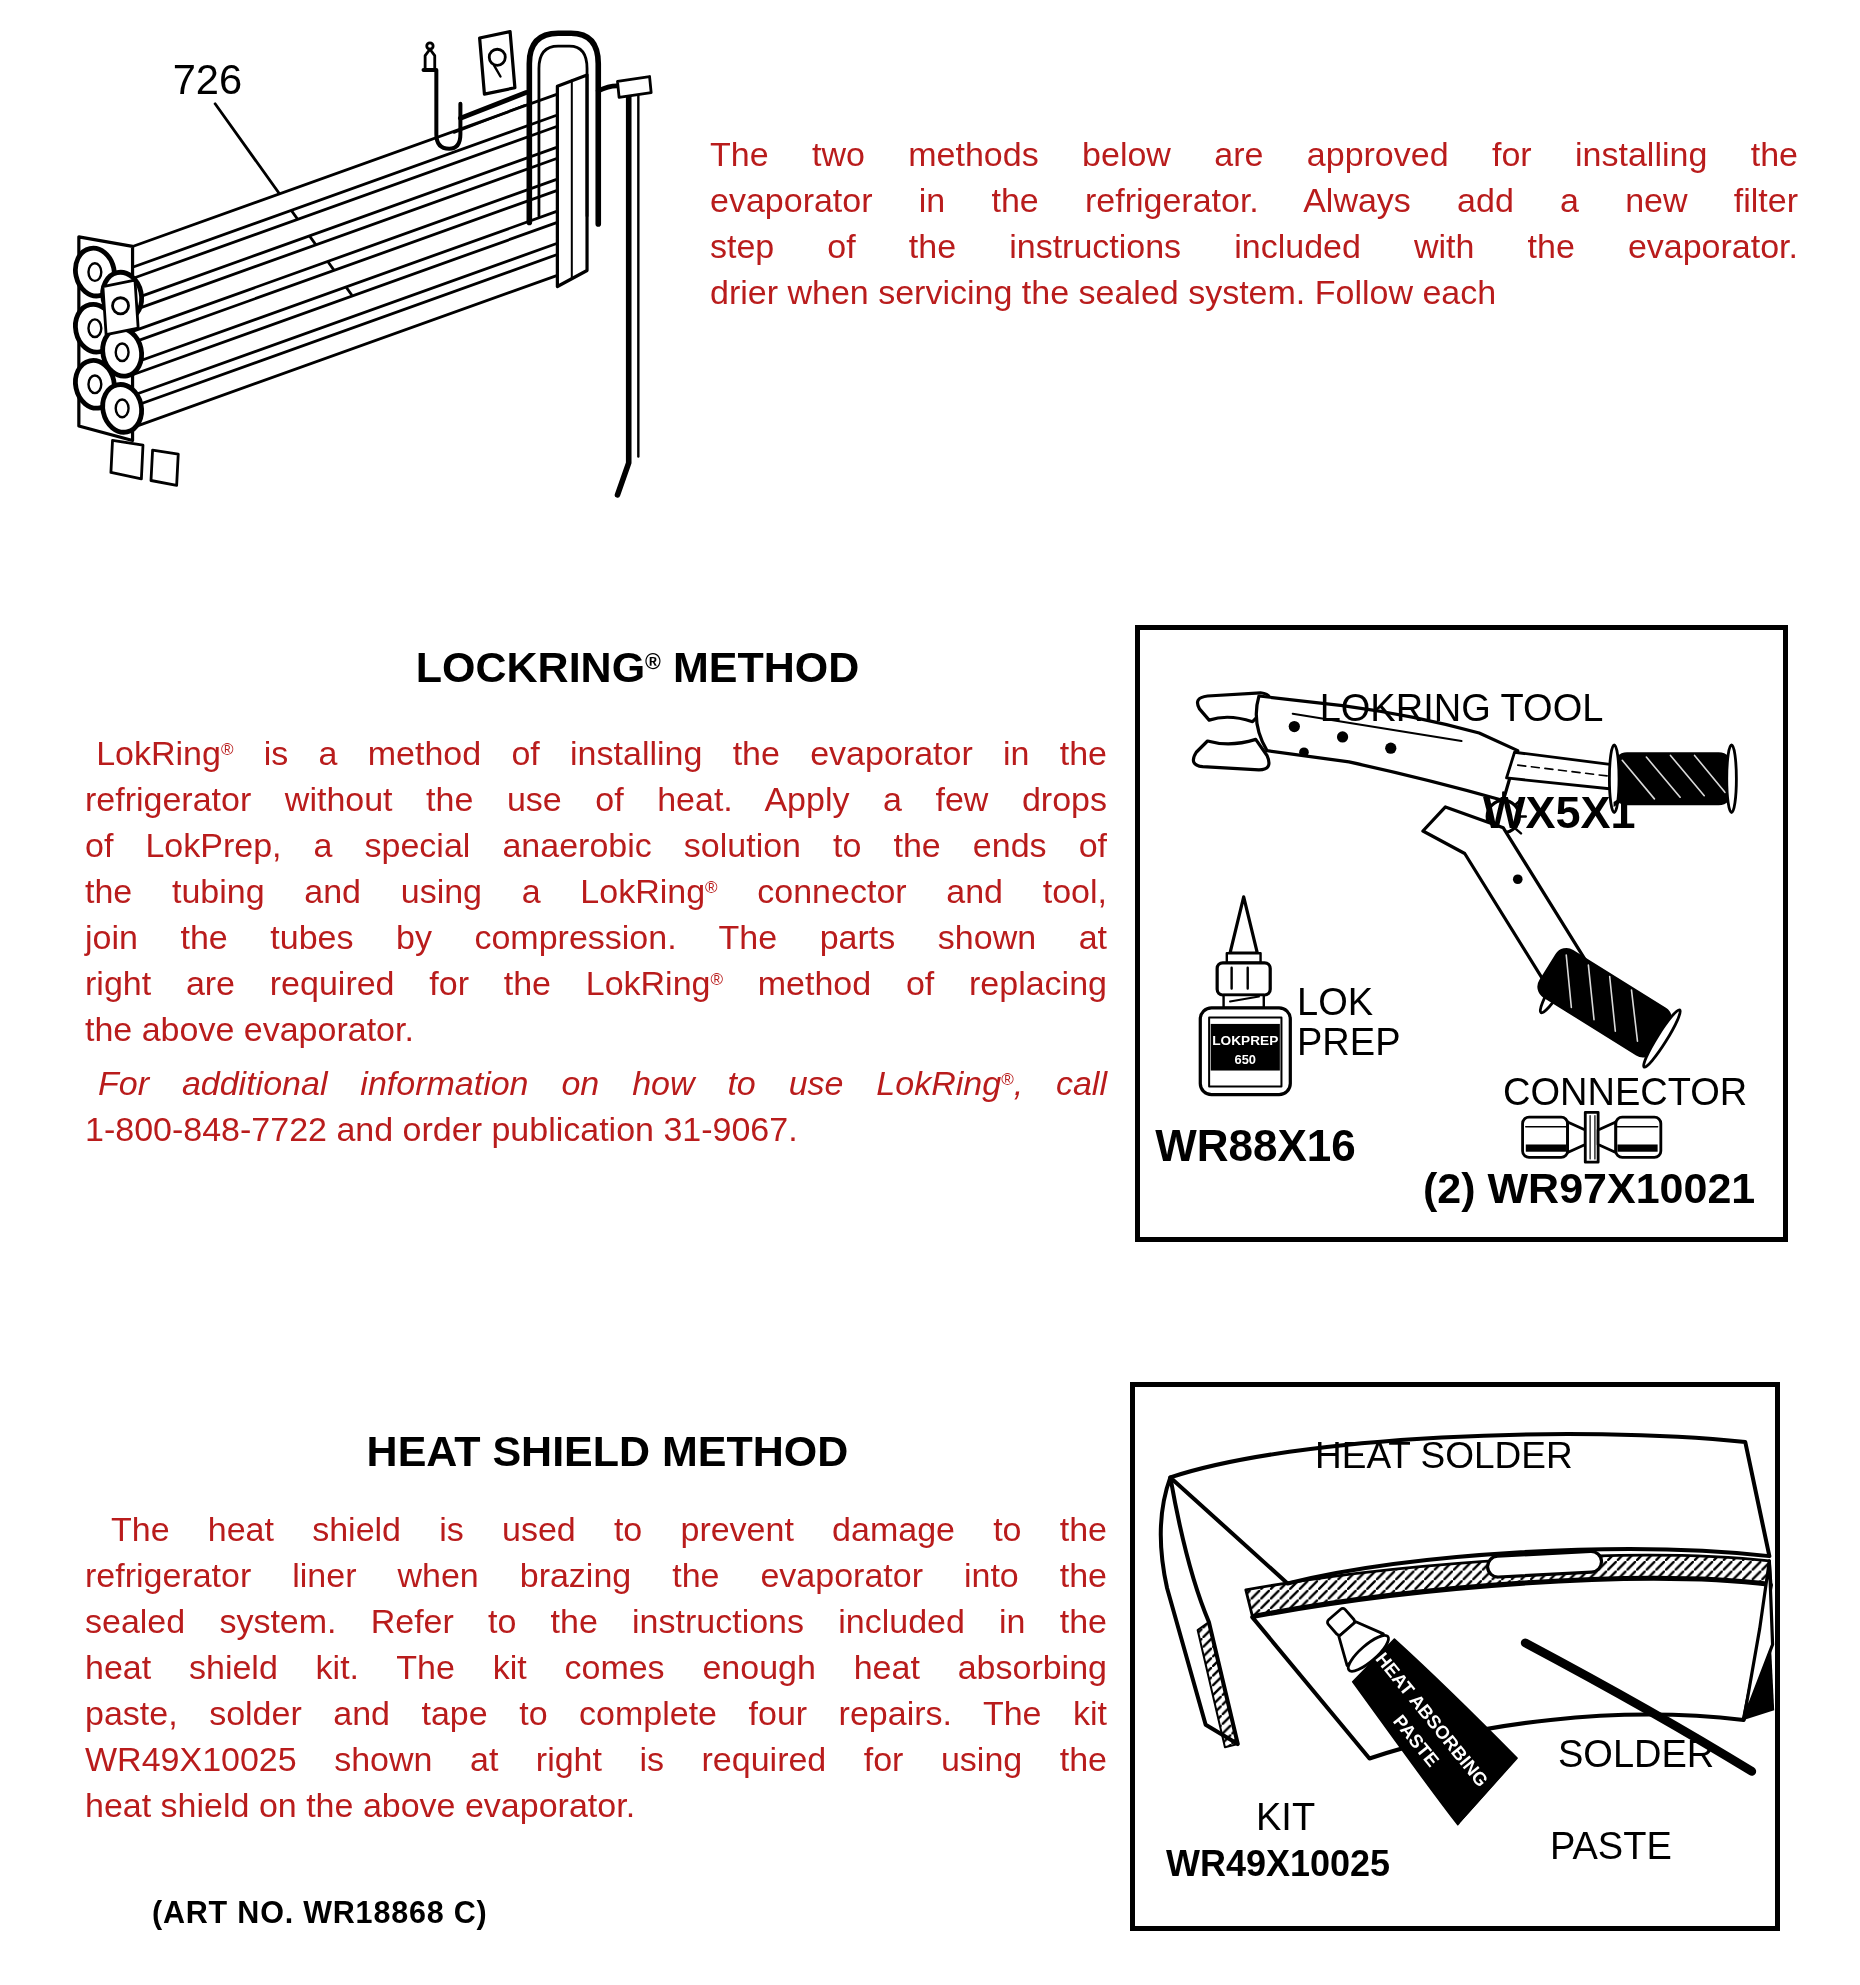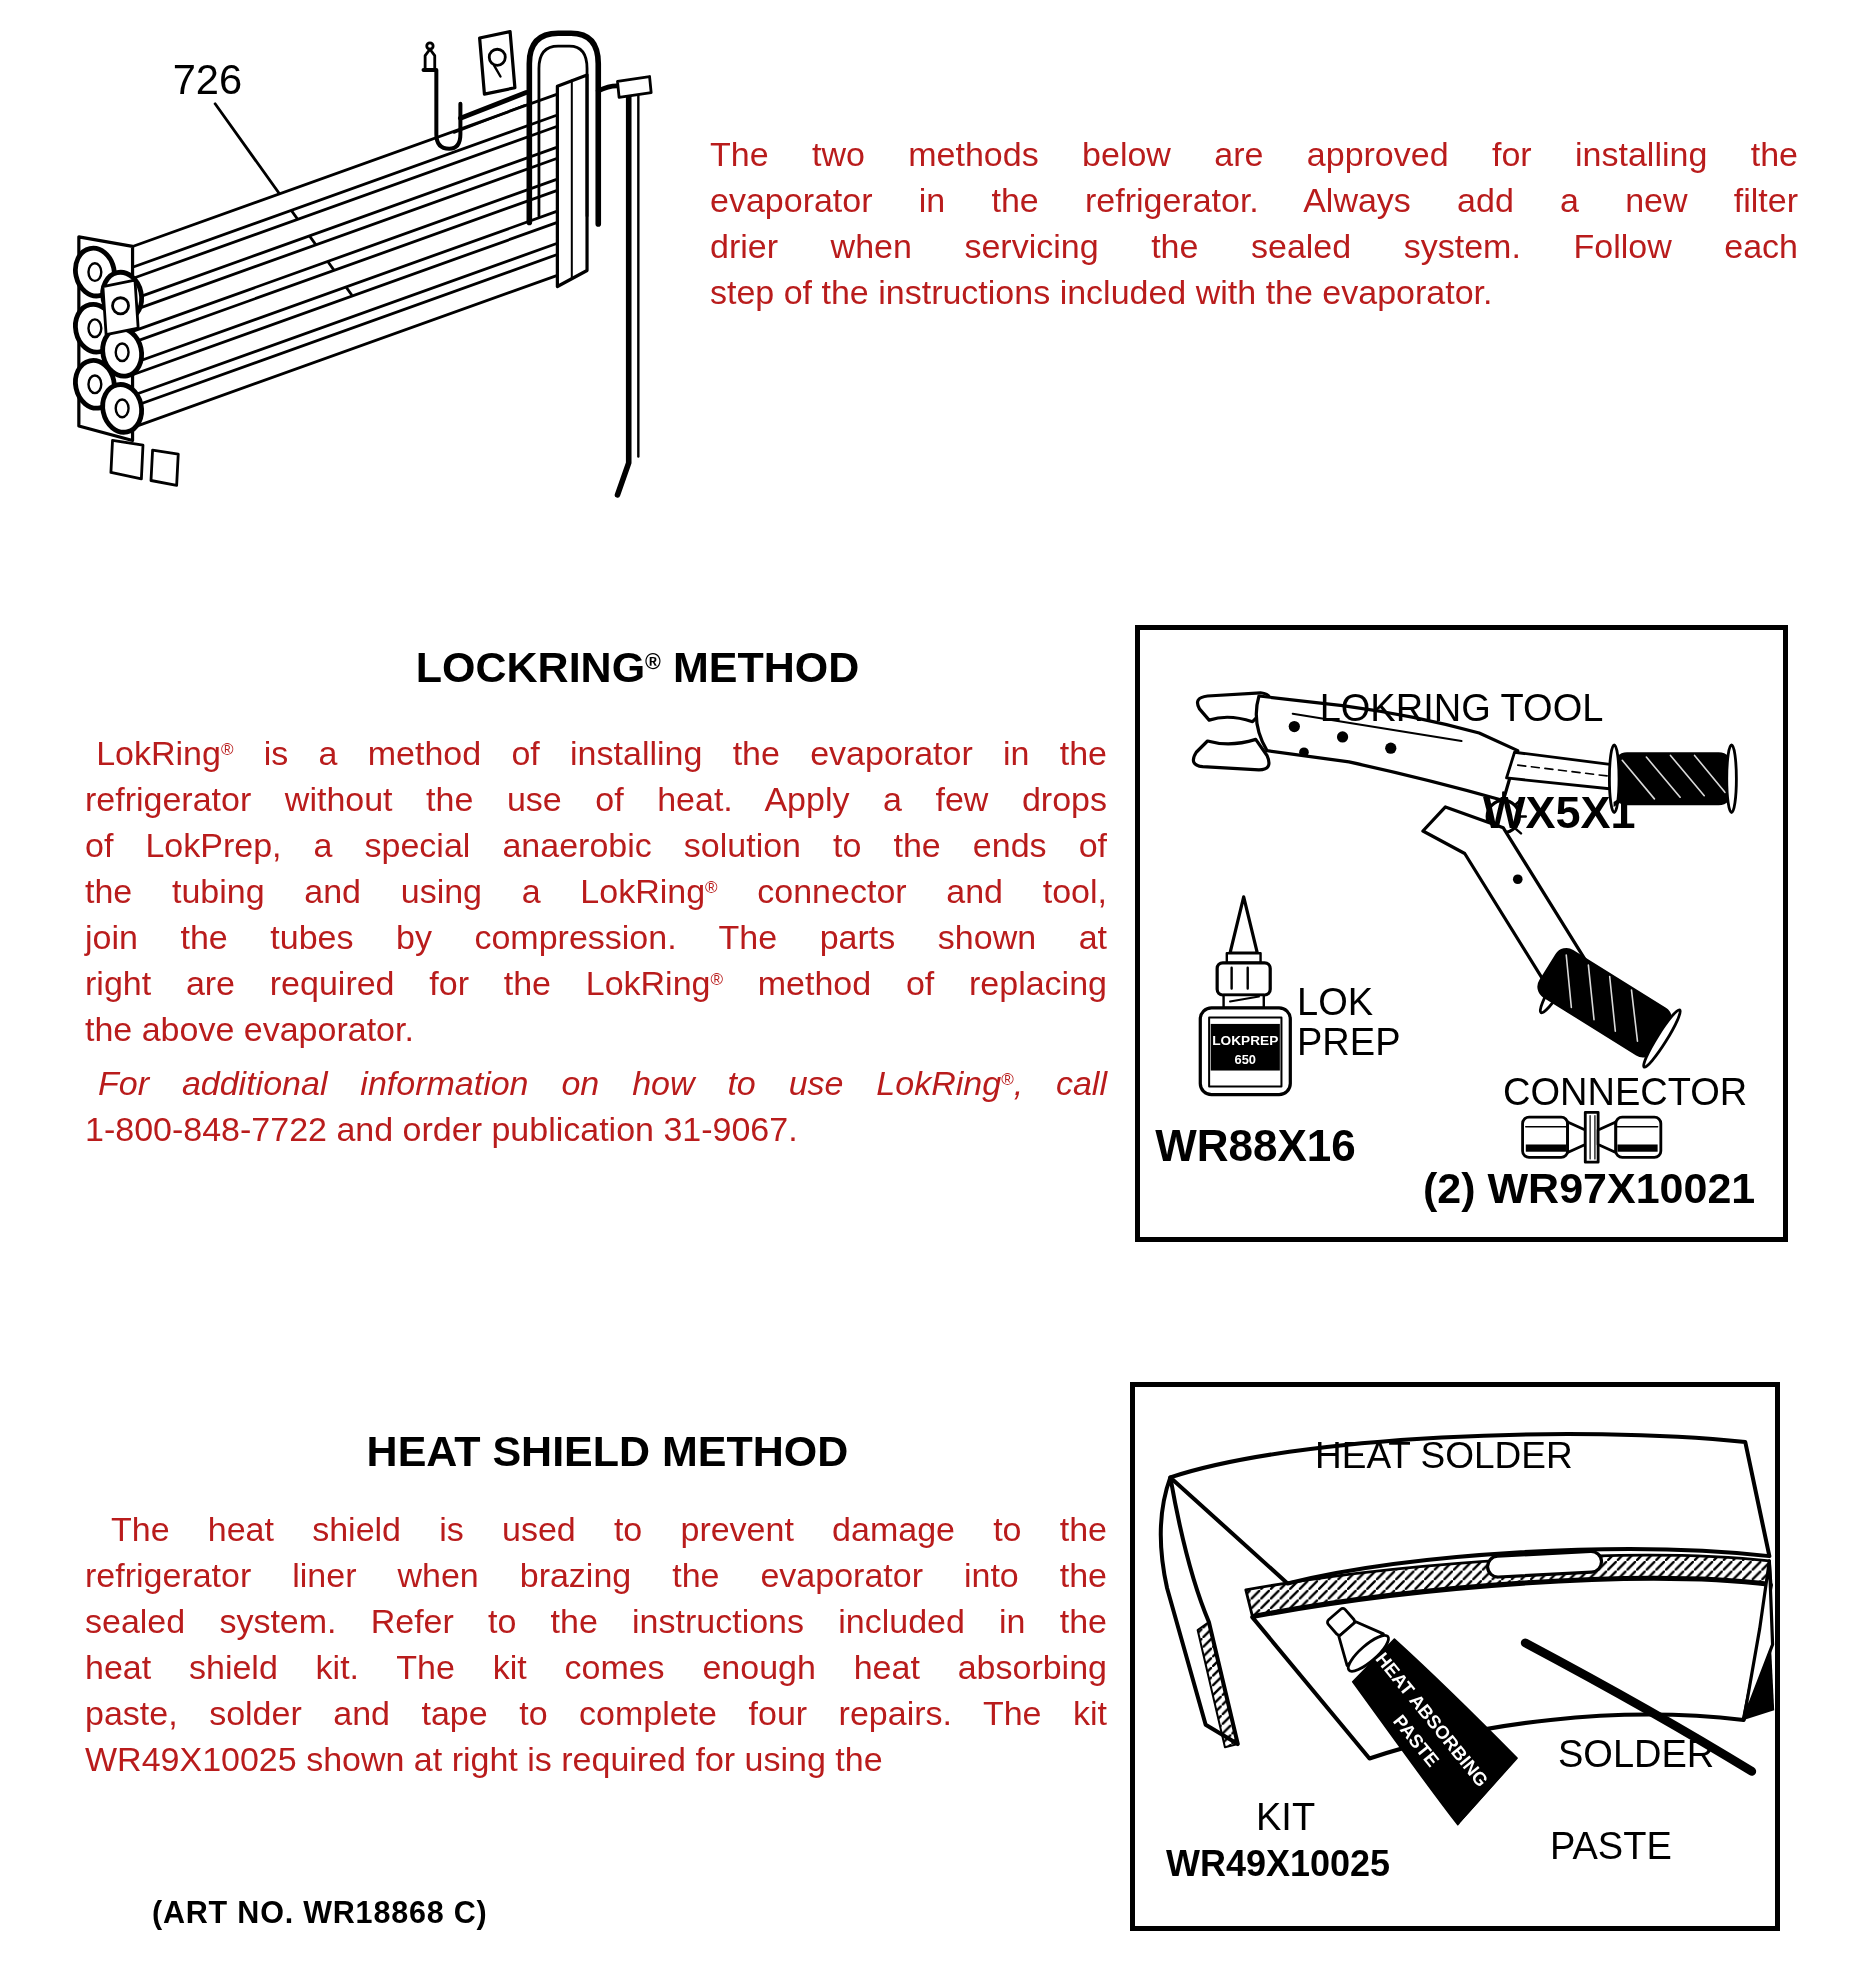--- a/index.html
+++ b/index.html
@@ -120,22 +120,22 @@
         <path d="M714,96 L714,560 L700,600" stroke-width="7"></path>
         <path d="M726,102 L726,552" stroke-width="3"></path>
         <path d="M700,84 L740,78 L742,98 L702,104 Z" fill="#fff" stroke-width="3.5"></path>
       </g>
     </svg>
   </div>
 
   <div class="jtext" id="intro-text" style="left:710px; top:131px; width:1088px;">
       <div class="line">The two methods below are approved for installing the</div>
       <div class="line">evaporator in the refrigerator.  Always add a new filter</div>
+      <div class="line">step of the instructions included with the evaporator.</div>
       <div class="line">drier when servicing the sealed system.  Follow each</div>
-      <div class="line">step of the instructions included with the evaporator.</div>
     </div>
 
   <div class="heading" id="lockring-heading" style="left:120px; top:646px; width:1035px;">LOCKRING<sup class="reg">®</sup> METHOD</div>
 
   <div class="jtext" id="lockring-par1" style="left:85px; top:730px; width:1022px;">
       <div class="line">LokRing<sup class="reg">®</sup> is a method of installing the evaporator in the</div>
       <div class="line">refrigerator without the use of heat.  Apply a few drops</div>
       <div class="line">of LokPrep, a special anaerobic solution to the ends of</div>
       <div class="line">the tubing and using a LokRing<sup class="reg">®</sup> connector and tool,</div>
       <div class="line">join the tubes by compression.  The parts shown at</div>
@@ -221,20 +221,21 @@
 
   <div class="heading" id="heatshield-heading" style="left:92px; top:1430px; width:1031px;">HEAT SHIELD METHOD</div>
 
   <div class="jtext" id="heatshield-par" style="left:85px; top:1506px; width:1022px;">
       <div class="line">The heat shield is used to prevent damage to the</div>
       <div class="line">refrigerator liner when brazing the evaporator into the</div>
       <div class="line">sealed system.  Refer to the instructions included in the</div>
       <div class="line">heat shield kit.  The kit comes enough heat absorbing</div>
       <div class="line">paste, solder and tape to complete four repairs.  The kit</div>
       <div class="line">WR49X10025 shown at right is required for using the</div>
+      <div class="line">heat shield on the above evaporator.</div>
     </div>
 
   <div class="partbox" id="heatshield-box" style="left:1130px; top:1382px; width:650px; height:549px;">
     <svg viewBox="0 0 797 670" fill="none" stroke="#000" stroke-width="5" stroke-linejoin="round" stroke-linecap="round">
       <defs>
         <pattern id="hatch" width="12" height="12" patternUnits="userSpaceOnUse">
           <path d="M0,12 L12,0" stroke="#000" stroke-width="3"></path>
         </pattern>
       </defs>
 

